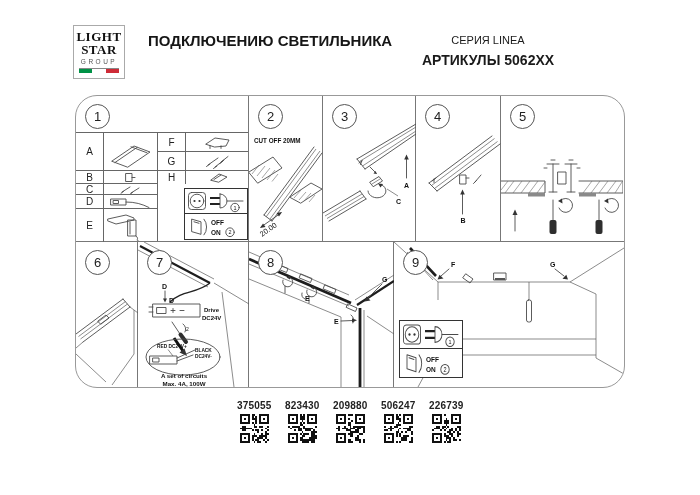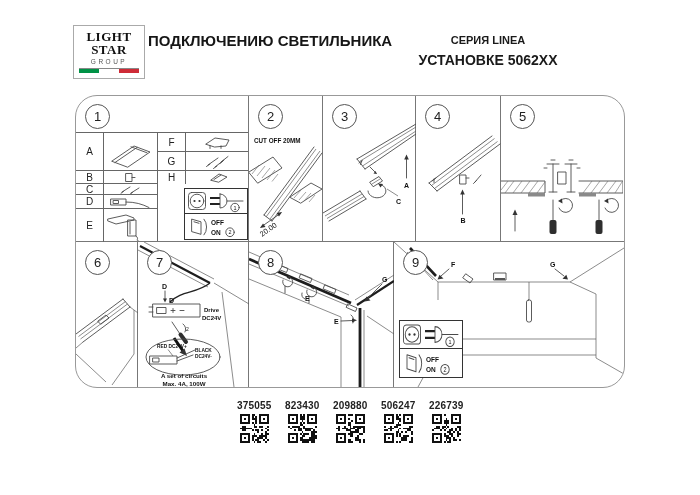--- a/index.html
+++ b/index.html
@@ -1,28 +1,28 @@
 <!DOCTYPE html>
 <html><head>
 <meta charset="utf-8">
 <style>
   html,body{margin:0;padding:0;background:#fff;}
   .page{position:relative;width:700px;height:495px;background:#ffffff;overflow:hidden;
         font-family:"Liberation Sans",sans-serif;color:#1a1a1a;outline:1px solid #d8d8d8;}
   
-  .logo{position:absolute;left:73px;top:25px;width:72px;height:54px;border:1px solid #aaa;
+  .logo{position:absolute;left:73px;top:25px;width:52px;height:54px;border:1px solid #aaa;
         background:#fff;text-align:center;padding-top:4px;box-sizing:border-box;}
   .logo .w1,.logo .w2{font-family:"Liberation Serif",serif;font-weight:bold;font-size:13px;line-height:13px;letter-spacing:.5px;color:#111;}
   .logo .w3{font-size:6.5px;letter-spacing:2.5px;color:#555;margin-top:2px;}
   .logo-flag{position:absolute;left:5px;right:5px;bottom:5px;height:4px;display:flex;border-top:1px solid #888;}
   .logo-flag span{flex:1;}
   .logo-flag .fg{background:#009246;} .logo-flag .fw{background:#fff;} .logo-flag .fr{background:#ce2b37;}
   .title{position:absolute;left:148px;top:31px;font-weight:bold;font-size:15px;line-height:19px;color:#161616;}
   .series{position:absolute;left:418px;top:34px;width:140px;text-align:center;}
-  .series .s1{font-weight:bold;font-size:11px;margin-bottom:6px;}
+  .series .s1{font-weight:normal;font-size:11px;margin-bottom:6px;}
   .series .s2{font-weight:bold;font-size:14px;}
   
   .sheet{position:absolute;left:75px;top:95px;width:548px;height:291px;border:1px solid #999;
          border-radius:22px;overflow:hidden;background:#fff;}
   .row{display:flex;}
   .row1{height:145px;border-bottom:1px solid #777;}
   .row2{height:145px;}
   .panel{position:relative;box-sizing:border-box;border-right:1px solid #777;height:100%;}
   .panel.last{border-right:none;}
   .p1{width:173px;} .p2{width:74px;} .p3{width:93px;} .p4{width:85px;} .p5{width:123px;}
@@ -81,21 +81,21 @@
       <span class="fg"></span>
         <span class="fw"></span>
         <span class="fr"></span>
     </div>
   </div>
   <div class="title">
     <div>ПОДКЛЮЧЕНИЮ СВЕТИЛЬНИКА</div>
   </div>
   <div class="series">
     <div class="s1">СЕРИЯ LINEA</div>
-    <div class="s2">УСТАНОВКЕ 5062XX</div>
+    <div class="s2">АРТИКУЛЫ 5062XX</div>
   </div>
 
   <div class="sheet">
 
     <div class="row row1">
 
       <section class="panel p1">
         <div class="pnum">1</div>
         <div class="t-wrap">
           <div class="tcol-left">

